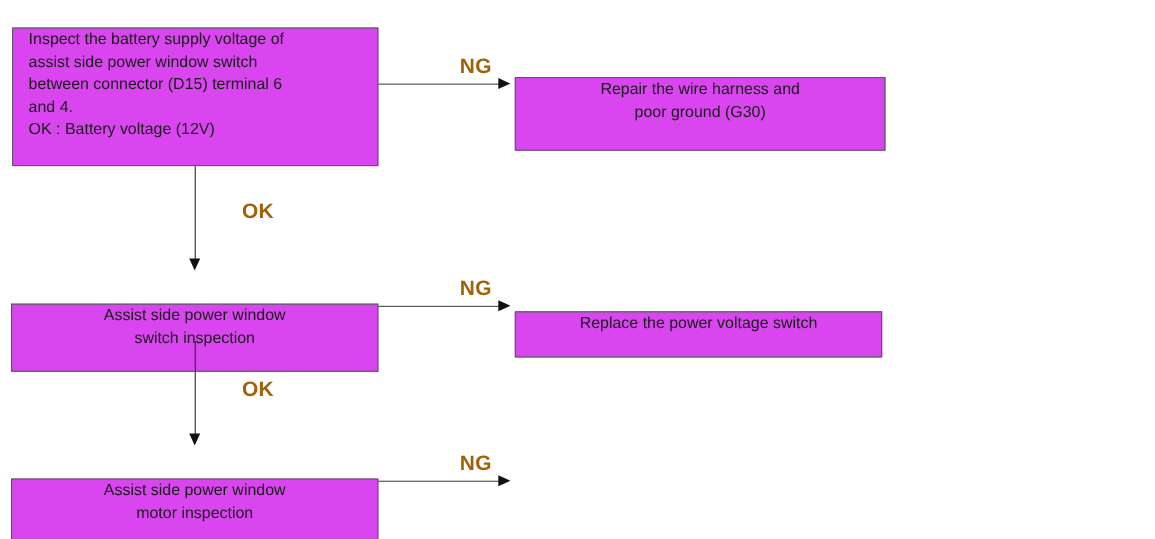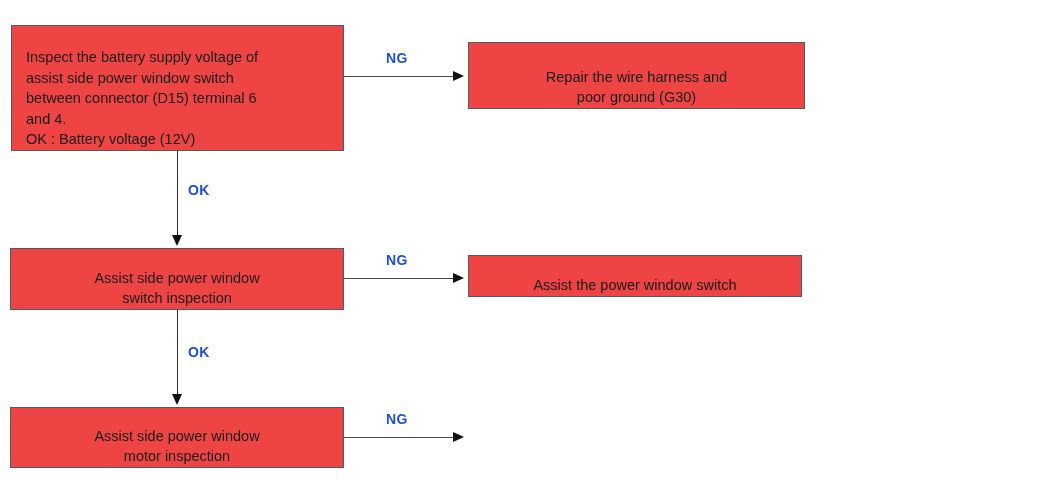--- a/index.html
+++ b/index.html
@@ -14,38 +14,38 @@
     background: #ffffff;
     font-family: "Liberation Sans", sans-serif;
     overflow: hidden;
   }
 
   
   .box {
     position: absolute;
     box-sizing: border-box;
     border: 1px solid #555a5e;
-    background: #ef4444;
+    background: #d946ef;
     color: #1a1a1a;
     display: flex;
-    align-items: flex-end;
+    align-items: flex-start;
     justify-content: center;
     font-size: 14.5px;
     line-height: 1.42;
   }
   .box .txt { display: block; width: 100%; }
   .box.left-align {
     justify-content: flex-start;
     text-align: left;
   }
   .box.left-align .txt {
     padding: 0 12px 0 14px;
     white-space: pre-line;
   }
-  .box.center-align { text-align: center; }
+  .box.center-align { text-align: center; margin-top: 28px; }
   .box.center-align .txt { white-space: pre-line; }
 
   
   #box-voltage-check { left: 11px;  top: 25px;  width: 333px; height: 126px; }
   #box-switch-inspection { left: 10px; top: 248px; width: 334px; height: 62px; }
   #box-motor-inspection  { left: 10px; top: 407px; width: 334px; height: 61px; }
 
   
   #box-repair-harness { left: 468px; top: 42px;  width: 337px; height: 67px; }
   #box-replace-switch { left: 468px; top: 255px; width: 334px; height: 42px; }
@@ -73,25 +73,26 @@
     position: absolute;
     width: 0; height: 0;
     border-left: 5.5px solid transparent;
     border-right: 5.5px solid transparent;
     border-top: 11px solid #111111;
   }
 
   
   .edge-label {
     position: absolute;
-    font-size: 14px;
+    font-size: 19px;
     font-weight: bold;
-    color: #1d4ed8;
+    color: #a16207;
     letter-spacing: 0.3px;
     white-space: nowrap;
+    margin-left: 32px;
   }
 
   
   #conn-ng-1-line  { left: 344px; top: 76px;  width: 110px; }
   #conn-ng-1-arrow { left: 453px; top: 70.5px; }
   #label-ng-1      { left: 386px; top: 50px; }
 
   #conn-ng-2-line  { left: 344px; top: 278px; width: 110px; }
   #conn-ng-2-arrow { left: 453px; top: 272.5px; }
   #label-ng-2      { left: 386px; top: 252px; }
@@ -138,21 +139,21 @@
   <div class="box center-align" id="box-switch-inspection">
     <span class="txt">Assist side power window
 switch inspection</span>
   </div>
 
   <div class="h-line" id="conn-ng-2-line"></div>
   <div class="arrow-right" id="conn-ng-2-arrow"></div>
   <div class="edge-label" id="label-ng-2">NG</div>
 
   <div class="box center-align" id="box-replace-switch">
-    <span class="txt">Assist the power window switch</span>
+    <span class="txt">Replace the power voltage switch</span>
   </div>
 
   <div class="v-line" id="conn-ok-2-line"></div>
   <div class="arrow-down" id="conn-ok-2-arrow"></div>
   <div class="edge-label" id="label-ok-2">OK</div>
 
   <div class="box center-align" id="box-motor-inspection">
     <span class="txt">Assist side power window
 motor inspection</span>
   </div>

